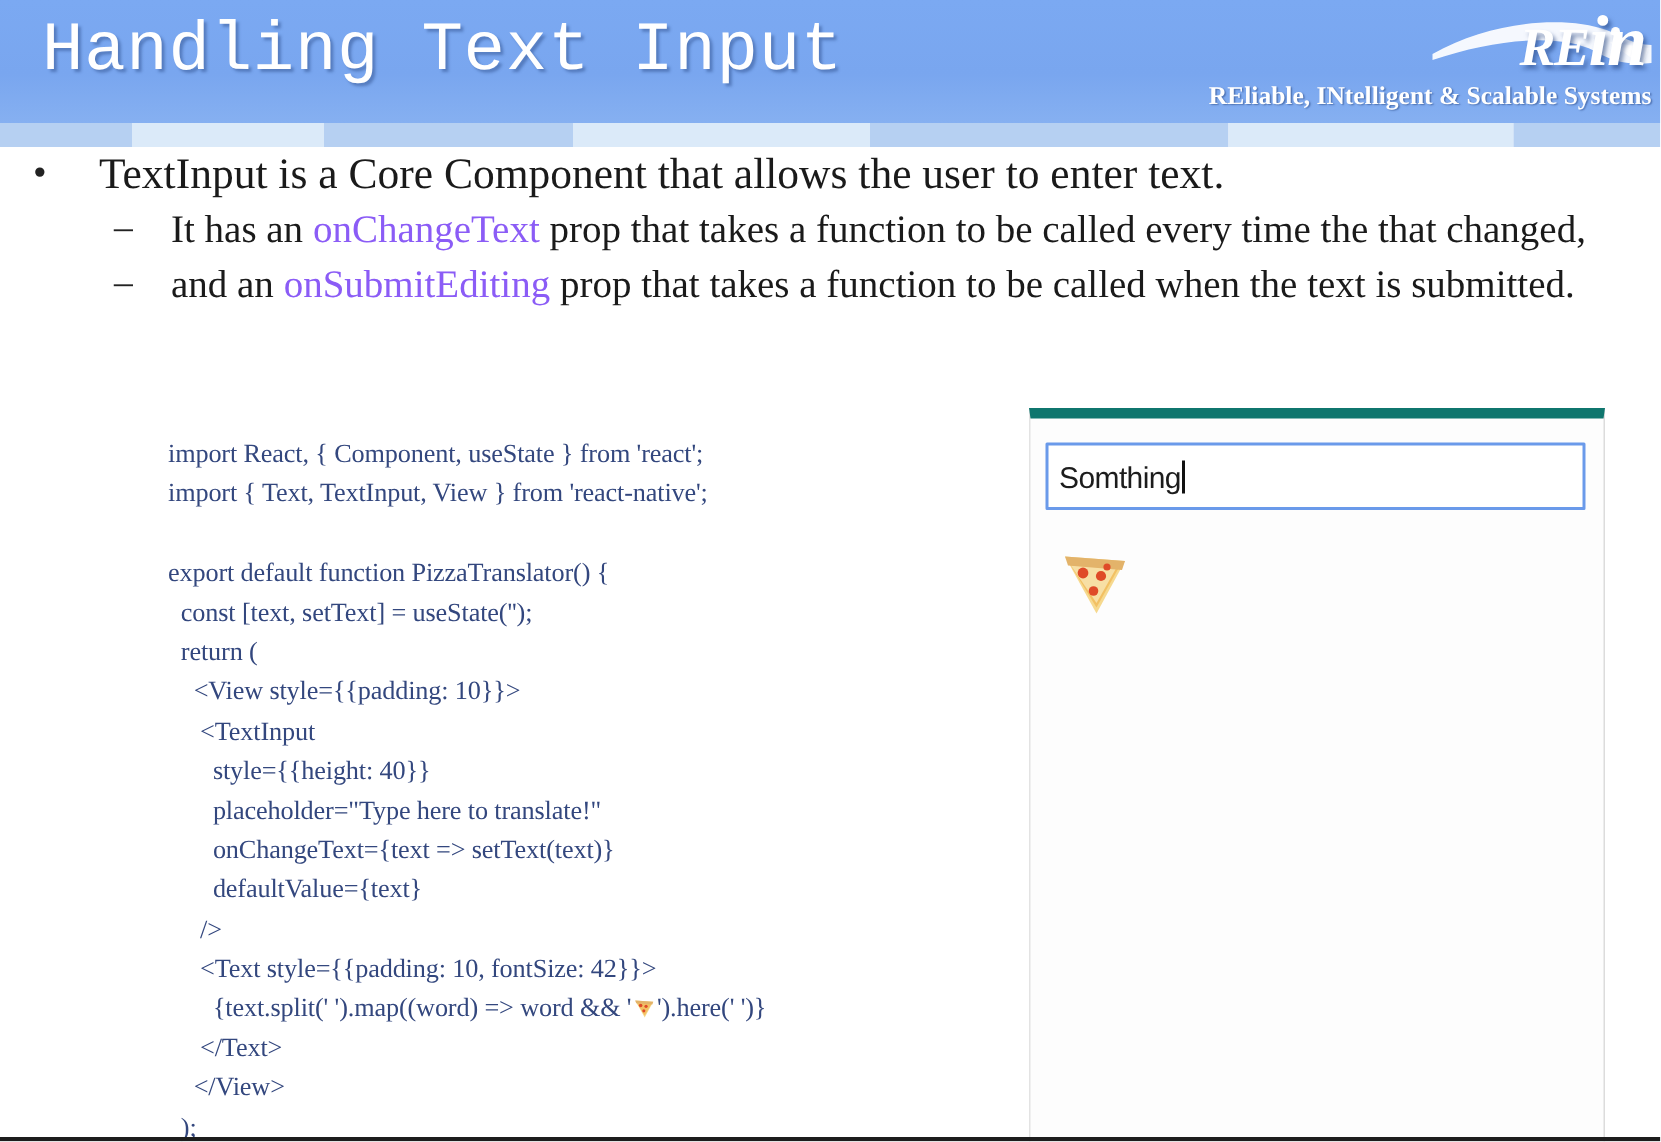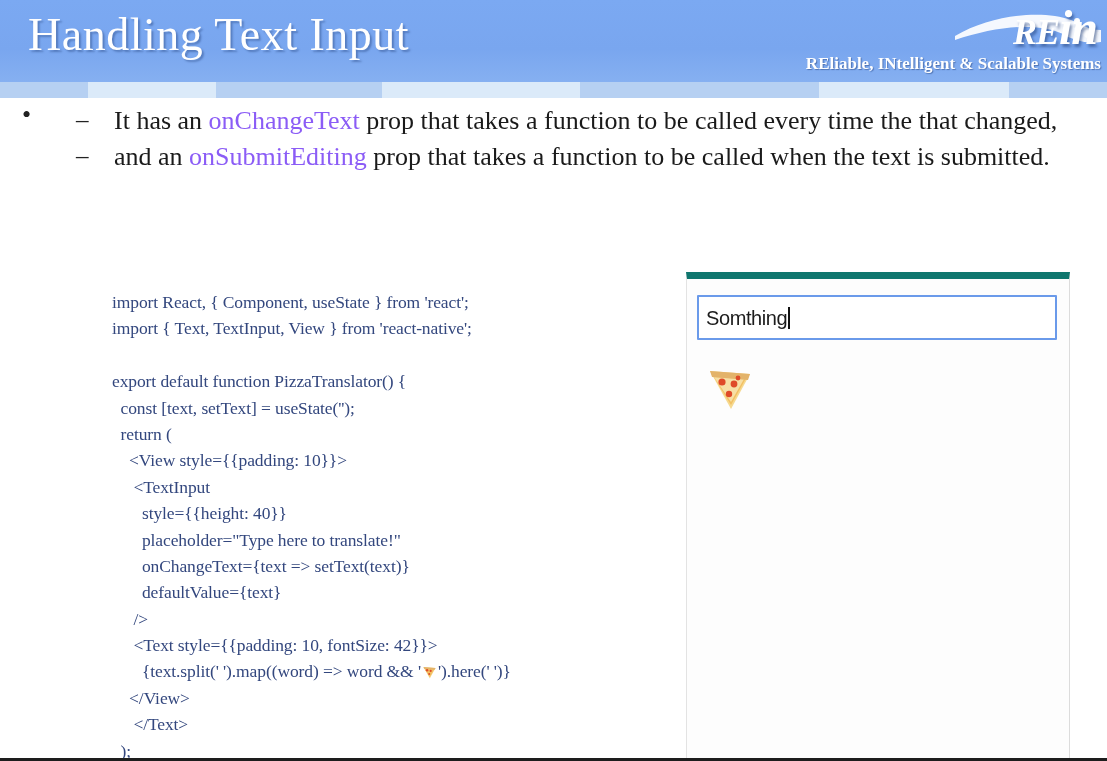--- a/index.html
+++ b/index.html
@@ -21,21 +21,21 @@
     position: absolute;
     left: 0; top: 0;
     width: 1107px;
     height: 82px;
     background: linear-gradient(180deg, #7ba9f2 0%, #79a6ef 60%, #86b0f1 100%);
   }
   .slide-title {
     position: absolute;
     left: 28px;
     top: 8px;
-    font-family: Liberation Serif, serif;
+    font-family: Liberation Mono, monospace;
     font-size: 46px;
     font-weight: 400;
     color: #ffffff;
     letter-spacing: 0.5px;
     text-shadow: 2px 2px 2px rgba(40,70,130,0.45);
     white-space: nowrap;
   }
 
   
   .logo-wrap {
@@ -235,40 +235,40 @@
       <div class="seg" style="width: 128px; background: rgb(219, 234, 249);"></div>
       <div class="seg" style="width: 166px; background: rgb(182, 208, 242);"></div>
       <div class="seg" style="width: 198px; background: rgb(219, 234, 249);"></div>
       <div class="seg" style="width: 239px; background: rgb(182, 208, 242);"></div>
       <div class="seg" style="width: 190px; background: rgb(219, 234, 249);"></div>
       <div class="seg" style="width: 98px; background: rgb(182, 208, 242);"></div>
     </div>
 
   <div class="bullets">
     <p class="b1">
-      <span class="marker">•</span>
+      <span class="marker">•</span><span>TextInput is a Core Component that allows the user to enter text.</span>
     </p>
 
     <p class="b2">
       <span class="marker">–</span><span>It has an </span><span class="kw">onChangeText</span><span> prop that takes a function to be called every time the that changed,</span>
     </p>
 
     <p class="b2">
       <span class="marker">–</span><span>and an </span><span class="kw">onSubmitEditing</span><span> prop that takes a function to be called when the text is submitted.</span>
     </p>
   </div>
 
   <div class="code" id="code-block" style="color: rgb(51, 71, 126);"><span class="ln">import React, { Component, useState } from 'react';</span><span class="ln">import { Text, TextInput, View } from 'react-native';</span><span class="ln blank">&nbsp;</span><span class="ln">export default function PizzaTranslator() {</span><span class="ln">  const [text, setText] = useState('');</span><span class="ln">  return (</span><span class="ln">    &lt;View style={{padding: 10}}&gt;</span><span class="ln">     &lt;TextInput</span><span class="ln">       style={{height: 40}}</span><span class="ln">       placeholder="Type here to translate!"</span><span class="ln">       onChangeText={text =&gt; setText(text)}</span><span class="ln">       defaultValue={text}</span><span class="ln">     /&gt;</span><span class="ln">     &lt;Text style={{padding: 10, fontSize: 42}}&gt;</span><span class="ln"><span>       {text.split(' ').map((word) =&gt; word &amp;&amp; '</span><span class="emoji-inline"><svg viewBox="0 0 50 50" width="17" height="15">
             <path d="M5 10 L45 13 L26 48 Z" fill="#f6d98f"></path>
             <path d="M7 13 L42 15.5 L26 44 Z" fill="#f2c063"></path>
             <path d="M5 10 L45 13 L43 19 L7 16 Z" fill="#e3b36a"></path>
             <circle cx="17" cy="21" r="4" fill="#df4a28"></circle>
             <circle cx="29" cy="23" r="3.6" fill="#df4a28"></circle>
             <circle cx="24" cy="33" r="3.4" fill="#df4a28"></circle>
-          </svg></span><span>').here(' ')}</span></span><span class="ln">    &lt;/View&gt;</span><span class="ln">     &lt;/Text&gt;</span><span class="ln">  );</span></div>
+          </svg></span><span>').here(' ')}</span></span><span class="ln">     &lt;/Text&gt;</span><span class="ln">    &lt;/View&gt;</span><span class="ln">  );</span></div>
 
   <div class="demo-panel">
     <div class="demo-input">
       <span class="demo-input-text"><span>Somthing</span><span class="caret"></span></span>
     </div>
 
     <svg class="demo-emoji" viewBox="0 0 50 50">
       <path d="M5 10 L45 13 L26 48 Z" fill="#f6d98f"></path>
       <path d="M7 13 L42 15.5 L26 44 Z" fill="#f2c063"></path>
       <path d="M9 16 L39 18 L26 41 Z" fill="#f7dfa5"></path>

